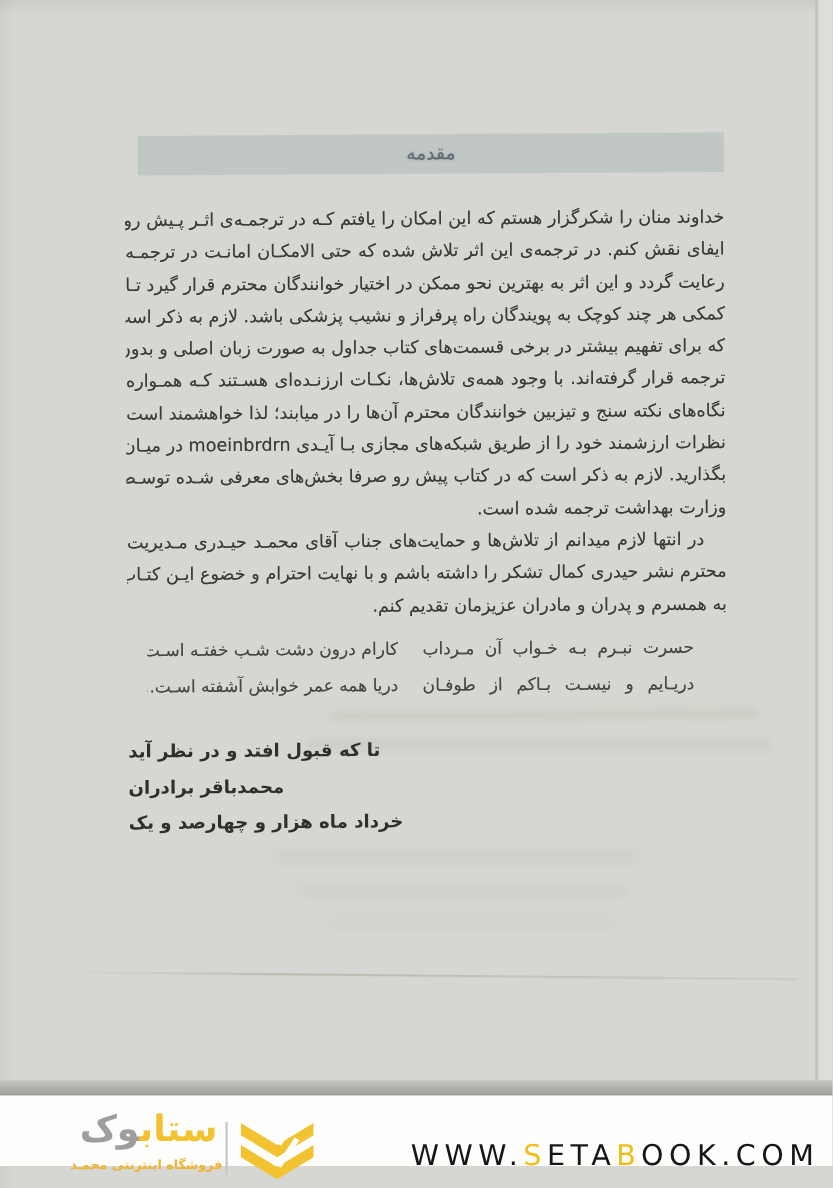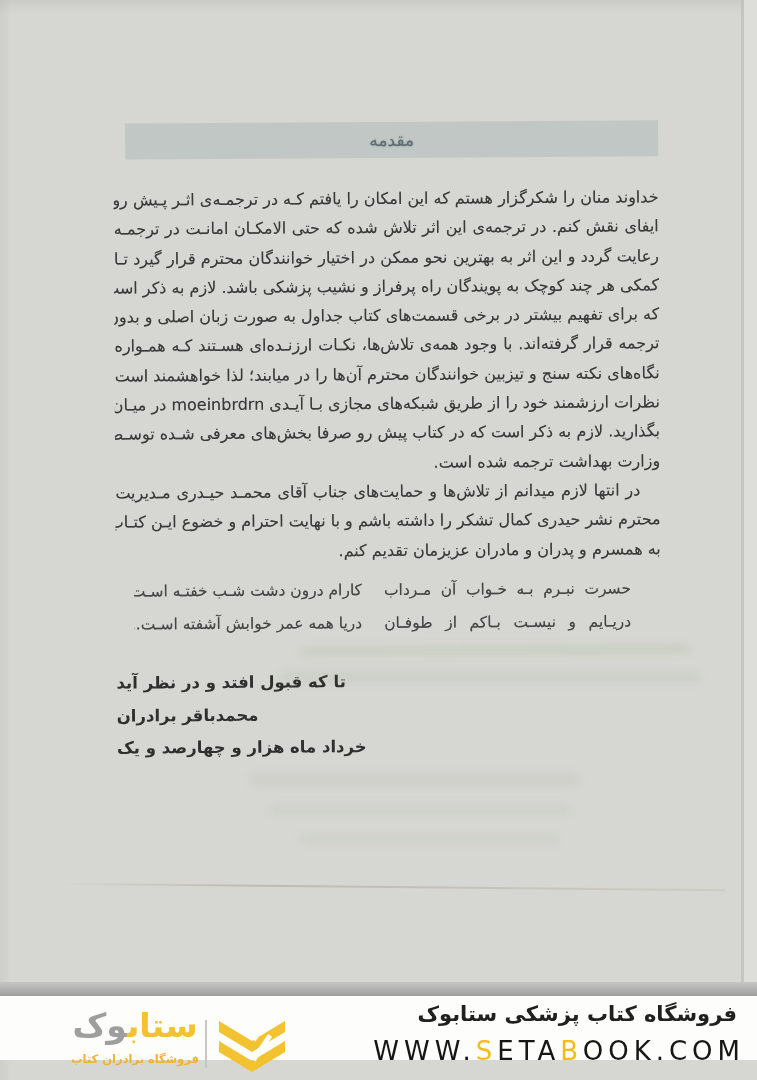--- a/index.html
+++ b/index.html
@@ -125,20 +125,19 @@
     <svg class="emblem" width="70" height="53" viewBox="0 0 70 53">
       <polygon points="2,2 35,22 68,2 68,13 35,33 2,13" fill="#F2C230"></polygon>
       <polygon points="2,22 35,42 68,22 68,33 35,53 2,33" fill="#F2C230"></polygon>
       <rect x="44" y="-6" width="5" height="30" fill="#fdfdfc" transform="rotate(34 46 6)"></rect>
       <rect x="44" y="14" width="5" height="30" fill="#fdfdfc" transform="rotate(34 46 26)"></rect>
     </svg>
     <div class="logo-divider"></div>
     <div class="wordmark">
       <span class="wm-y">ستاب</span><span class="wm-g">وک</span>
     </div>
-    <div class="tagline">فروشگاه برادران کتاب</div>
-    <div class="shop-name">فروشگاه کتاب پزشکی ستابوک</div>
+    <div class="tagline">فروشگاه اینترنتی محمـد</div>
     <div class="site-url">
       <span>WWW.</span><span class="url-y">S</span><span>ETA</span><span class="url-y">B</span><span>OOK.COM</span>
     </div>
   </footer>
 
 </div>
 
 </body></html>

